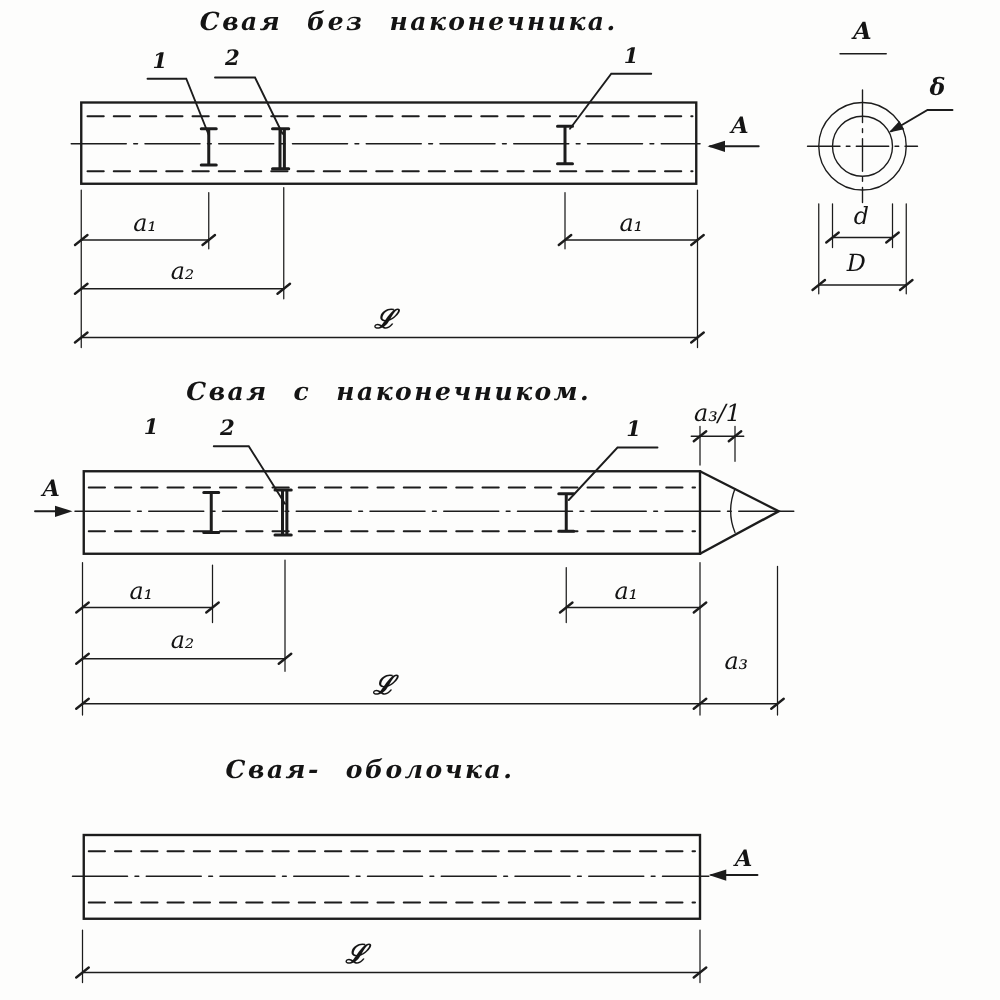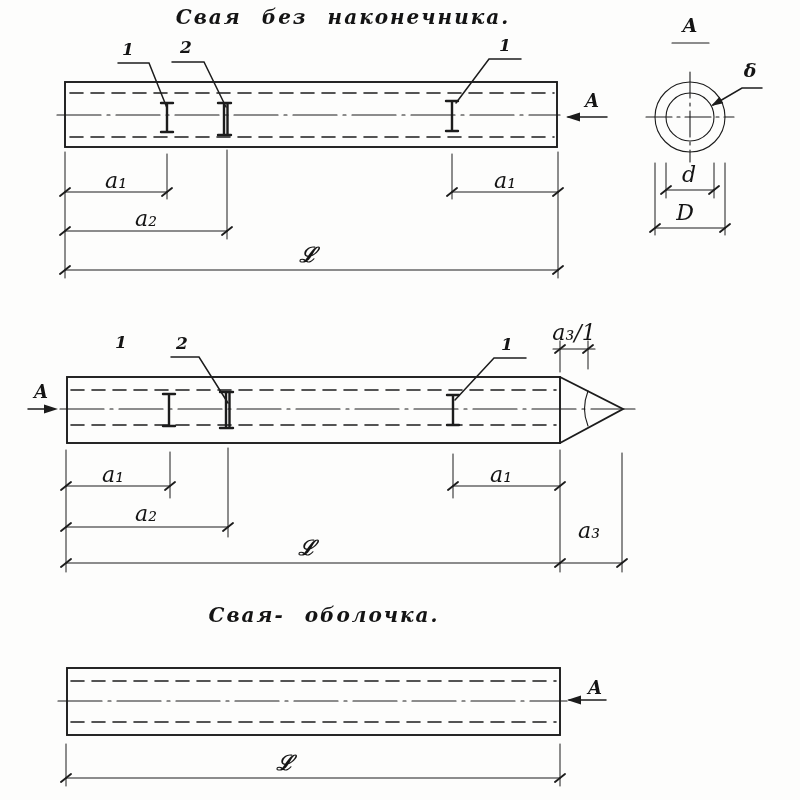--- a/index.html
+++ b/index.html
@@ -17,21 +17,21 @@
   .ext{stroke-width:1;}
   .dimln{stroke-width:1.1;}
   .tick{stroke-width:1.9;}
   .head{fill:#1c1c1c;stroke:none;}
   .lbl{
     position:absolute;transform:translate(-50%,0);white-space:nowrap;
     font-style:italic;font-size:17px;line-height:1.1;color:#141414;
   }
   .title{font-size:20px;letter-spacing:2px;word-spacing:11px;font-weight:bold;}
   .callout{font-size:17px;font-weight:bold;}
-  .dim{font-size:22px;}
+  .dim{font-size:19px;}
   .script-l{font-size:21px;font-weight:bold;}
   .view-a{font-size:18px;font-weight:bold;}
   .sec-title{font-size:19px;font-weight:bold;}
   .delta{font-size:19px;font-weight:bold;}
 </style>
 </head>
 <body>
 
 <div id="page">
 
@@ -173,42 +173,43 @@
         <path class="ln tick" d="M661 194 L671 186 M709 194 L719 186"></path>
       </g>
       <g>
         <path class="ln ext" d="M655 163 V235 M725 163 V235"></path>
         <path class="ln dimln" d="M655 228 H725"></path>
         <path class="ln tick" d="M650 232 L660 224 M720 232 L730 224"></path>
       </g>
     </g>
   </svg>
 
-  <div class="lbl title" style="left:327px;top:6px;margin-left:16px;">Свая без наконечника.</div>
+  <div class="lbl title" style="left:327px;top:6px;">Свая без наконечника.</div>
   <div class="lbl callout" style="left:128px;top:40px;">1</div>
   <div class="lbl callout" style="left:186px;top:38px;">2</div>
   <div class="lbl callout" style="left:505px;top:36px;">1</div>
   <div class="lbl view-a" style="left:592px;top:91px;">А</div>
   <div class="lbl dim" style="left:116px;top:169px;">a₁</div>
   <div class="lbl dim" style="left:505px;top:169px;">a₁</div>
   <div class="lbl dim" style="left:146px;top:207px;">a₂</div>
   <div class="lbl script-l" style="left:308px;top:243px;">ℒ</div>
 
+  <div class="lbl title" style="left:311px;top:302px;">Свая с наконечником.</div>
   <div class="lbl callout" style="left:121px;top:333px;">1</div>
   <div class="lbl callout" style="left:182px;top:334px;">2</div>
   <div class="lbl callout" style="left:507px;top:335px;">1</div>
   <div class="lbl view-a" style="left:41px;top:382px;">А</div>
   <div class="lbl dim" style="left:574px;top:321px;">a₃/1</div>
   <div class="lbl dim" style="left:113px;top:463px;">a₁</div>
   <div class="lbl dim" style="left:501px;top:463px;">a₁</div>
   <div class="lbl dim" style="left:146px;top:502px;">a₂</div>
   <div class="lbl script-l" style="left:307px;top:536px;">ℒ</div>
   <div class="lbl dim" style="left:589px;top:519px;">a₃</div>
 
-  <div class="lbl title" style="left:296px;top:604px;margin-left:28px;">Свая- оболочка.</div>
+  <div class="lbl title" style="left:296px;top:604px;">Свая- оболочка.</div>
   <div class="lbl view-a" style="left:595px;top:678px;">А</div>
   <div class="lbl script-l" style="left:285px;top:751px;">ℒ</div>
 
   <div class="lbl sec-title" style="left:690px;top:15px;">А</div>
   <div class="lbl delta" style="left:750px;top:60px;">δ</div>
   <div class="lbl dim" style="left:689px;top:163px;">d</div>
   <div class="lbl dim" style="left:685px;top:201px;">D</div>
 
 </div>
 

